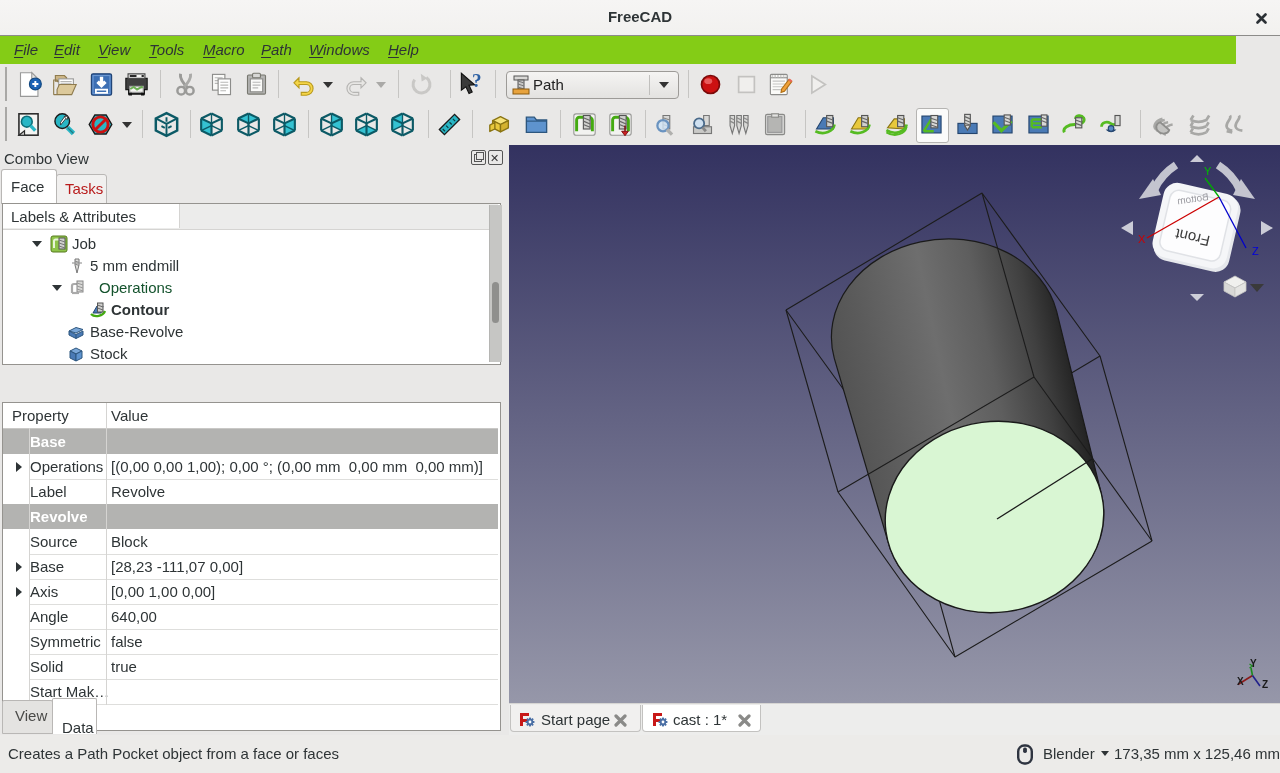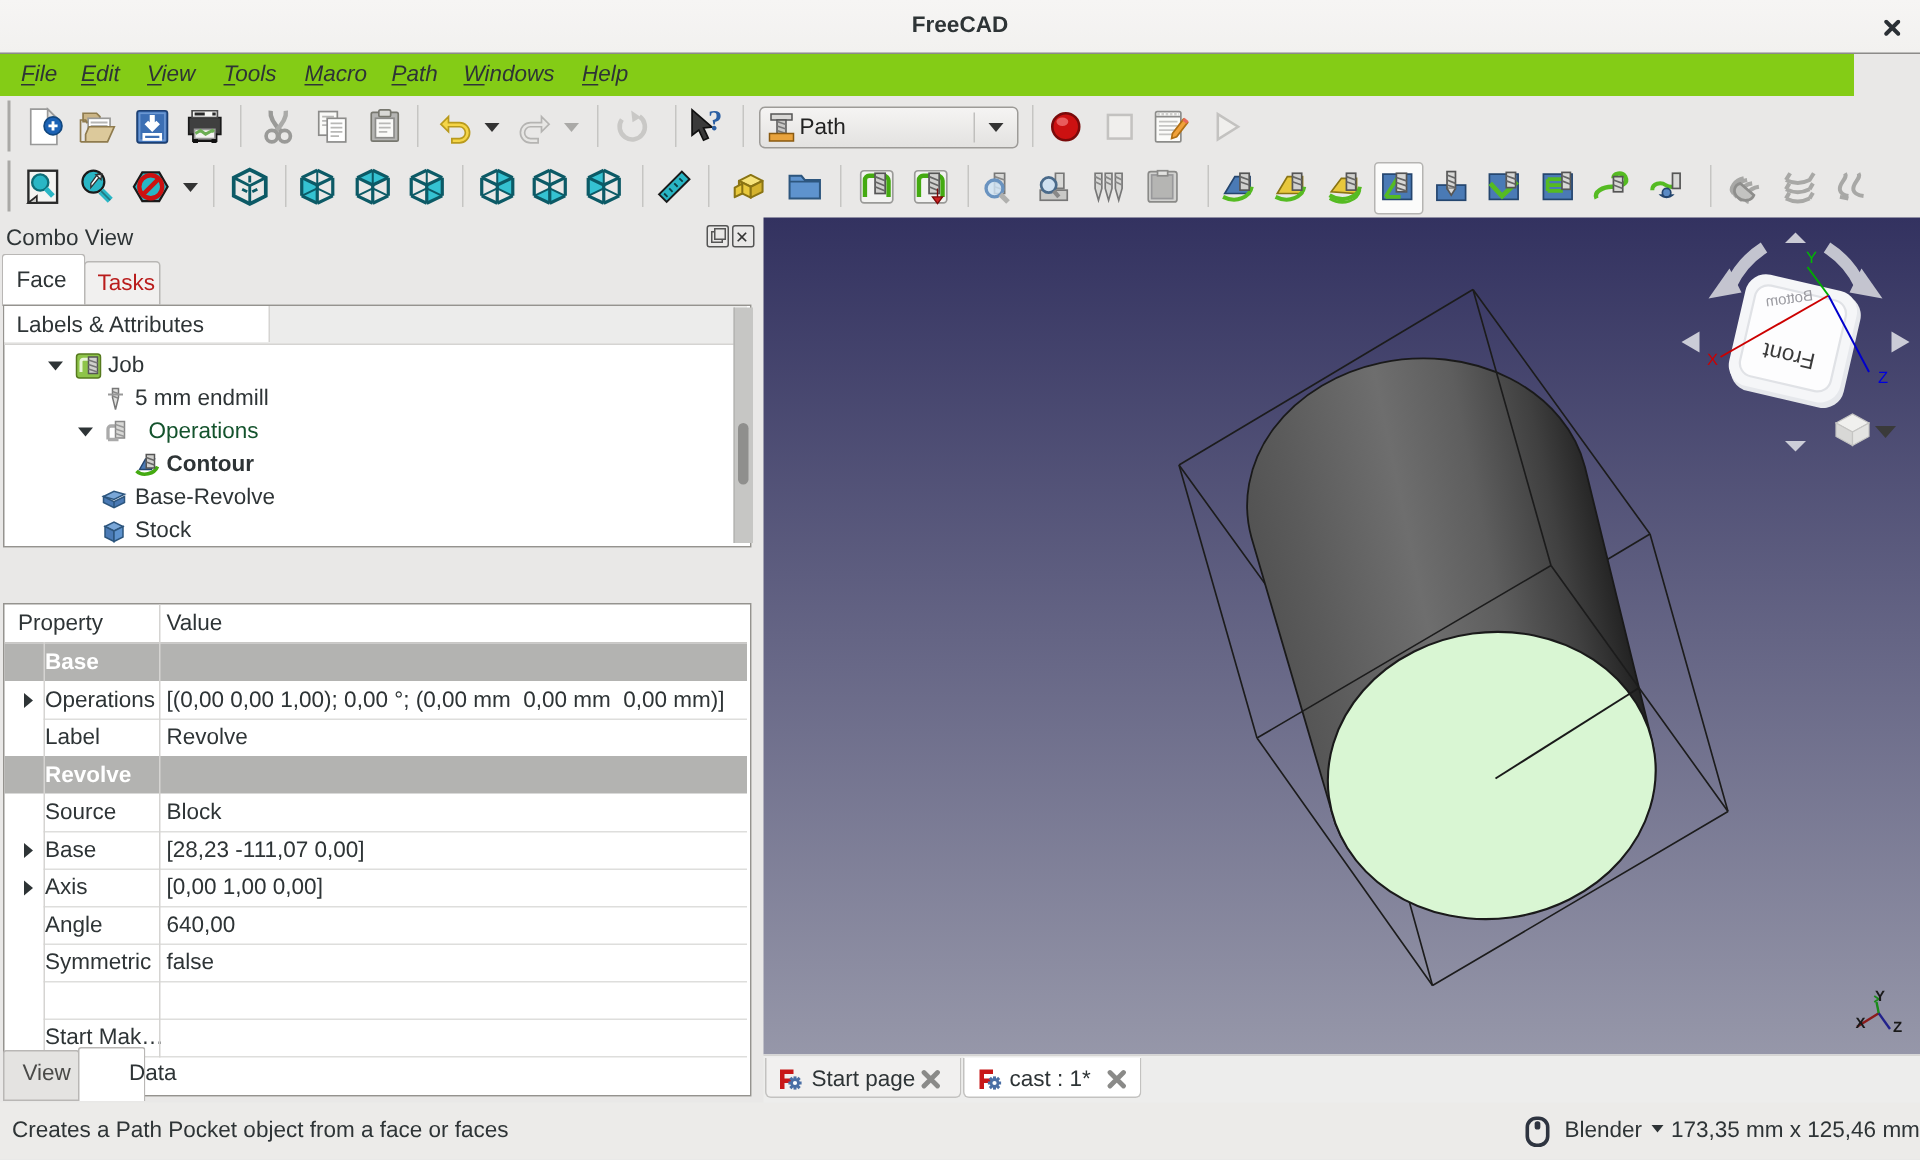--- a/index.html
+++ b/index.html
@@ -556,35 +556,39 @@
     <div class="prow" style="top:201px">
         <span class="nm">Angle</span>
         <span class="vl">640,00</span>
       </div>
       <div class="rline" style="top:226px"></div>
     <div class="prow" style="top:226px">
         <span class="nm">Symmetric</span>
         <span class="vl">false</span>
       </div>
       <div class="rline" style="top:251px"></div>
+    <div class="prow" style="top:251px">
+        <span class="nm">Solid</span>
+        <span class="vl">true</span>
+      </div>
       <div class="rline" style="top:276px"></div>
     <div class="prow" style="top:276px">
         <span class="nm">Start Mak…</span>
         <span class="vl"></span>
       </div>
       <div class="rline" style="top:301px"></div>
     <div id="pcol"></div>
       <div id="pgut"></div>
   </div>
 
   <div class="abs btab" style="left:2px;top:555px;width:49px;background:#e4e3e1;border:1px solid #b9b7b5;border-radius:2px 2px 0 0;">
       <span style="position:absolute;left:12px;top:6px;color:#4a4a48">View</span>
     </div>
   <div class="abs btab" style="left:52px;top:553px;width:43px;background:#fff;border:1px solid #b9b7b5;border-bottom:none;height:35px;border-radius:2px 2px 0 0;">
-      <span style="position:absolute;left:9px;top:8px;margin-left:24px;">Data</span>
+      <span style="position:absolute;left:9px;top:20px;">Data</span>
     </div>
 </div>
 
 <div class="abs" id="viewport">
 
 <svg class="abs" style="left:0;top:0" width="771" height="558" viewBox="0 0 771 558">
  <defs>
   <linearGradient id="cylg" x1="0" y1="0" x2="1" y2="0" gradientTransform="rotate(-16 0.5 0.5)">
    <stop offset="0" stop-color="#4e4e4e"></stop>
           <stop offset="0.2" stop-color="#5b5b5b"></stop>

